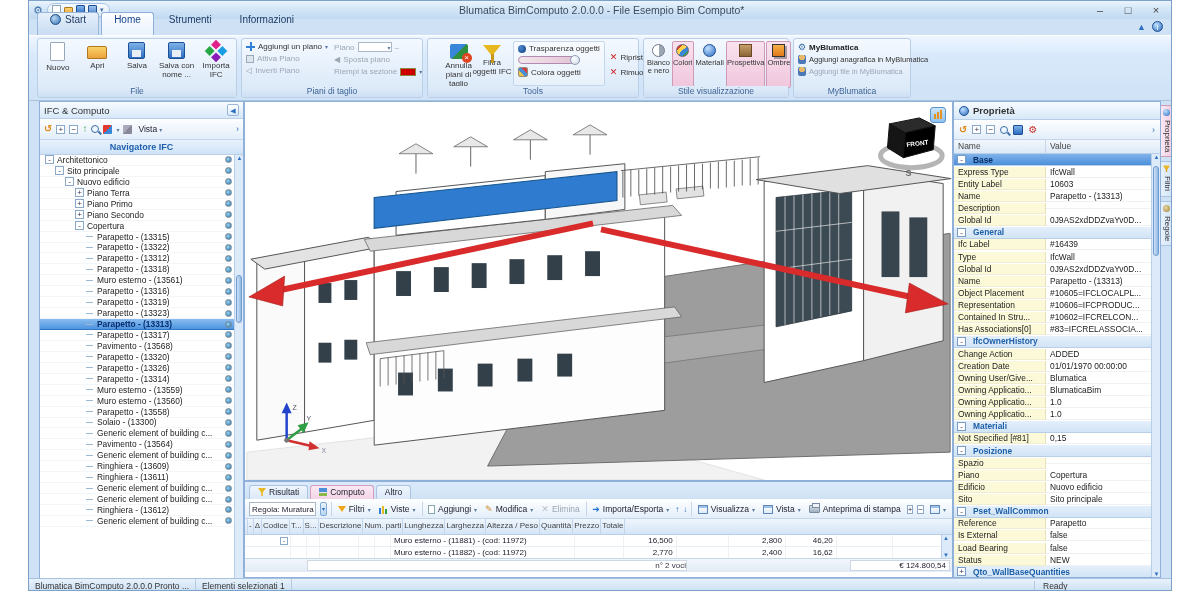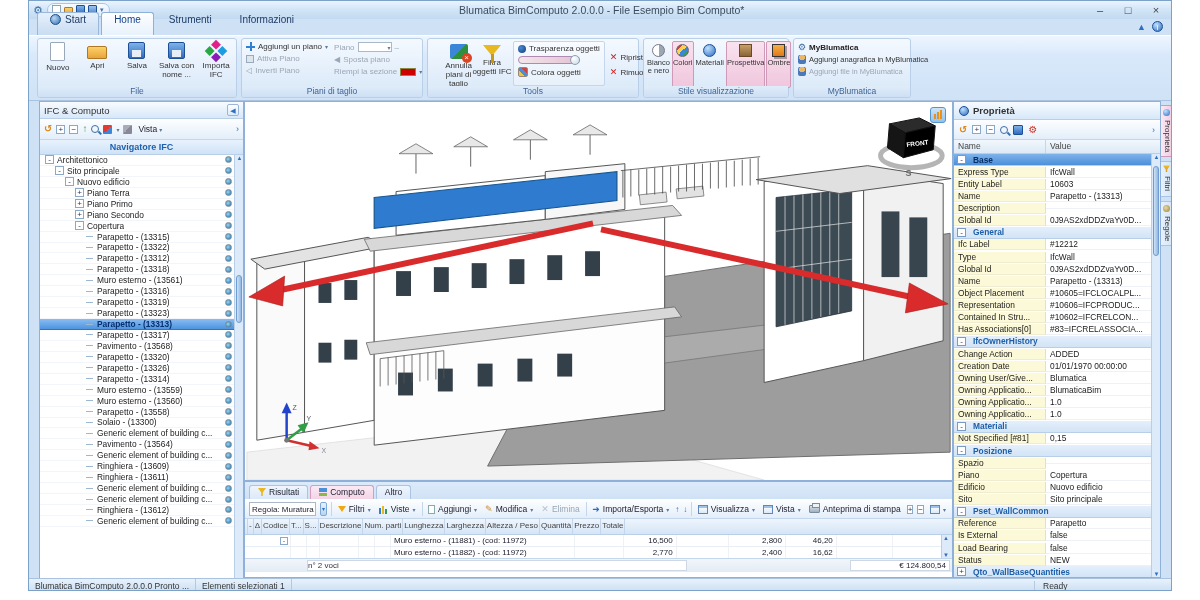--- a/index.html
+++ b/index.html
@@ -243,21 +243,21 @@
   .bt-row > span { font-size:8px; color:#223; border-right:1px solid #eef2f6; padding:1px 3px; overflow:hidden; white-space:nowrap; }
   .bt-row .num { text-align:right; }
   .c1{width:14px;} .c2{width:16px;} .c3{width:14px;} .c4{width:40px;} .c5{width:16px;} .c6{width:16px;}
   .c7{width:189px; text-align:left !important;} .c8{width:50px;} .c9{width:54px;} .c10{width:54px;}
   .c11{width:58px;} .c12{width:52px;} .c13{width:58px;} .c14{width:60px;}
   .rowglyph { display:inline-block; width:8px; height:8px; border:1px solid #8aa8c8; background:#fff; font-size:7px; line-height:6px; text-align:center; color:#335; }
   .bt-sb { position:absolute; right:0; top:0; width:11px; height:23px; background:#ddeafa; border-left:1px solid #b9cfe8; }
   .bt-sb::before { content:"▲"; position:absolute; top:0; left:1px; font-size:6px; color:#2f6fc0; }
   .bt-sb::after { content:"▼"; position:absolute; bottom:0; left:1px; font-size:6px; color:#2f6fc0; }
   .bt-footer { height:14px; display:flex; align-items:center; background:linear-gradient(#f2f6fb,#e2ebf5); border-top:1px solid #c3d6ec; padding:0 2px; gap:2px; }
-  .ft-count { width:380px; margin-left:60px; text-align:left; font-size:8px; color:#334; background:#fff; border:1px solid #cdd8e4; height:11px; line-height:10px; }
+  .ft-count { width:380px; margin-left:60px; text-align:right; font-size:8px; color:#334; background:#fff; border:1px solid #cdd8e4; height:11px; line-height:10px; }
   .ft-total { margin-left:auto; width:100px; text-align:right; font-size:8px; color:#223; background:#fff; border:1px solid #cdd8e4; height:11px; line-height:10px; padding-right:3px; }
 
   
   .statusbar { position:absolute; left:0; top:577px; width:100%; height:14px;
     background:linear-gradient(#e8f2fc,#cadef2); border-top:1px solid #a8c2e0; display:flex; align-items:center; font-size:8.5px; color:#333; }
   .sb-seg { padding:0 6px; border-right:1px solid #b4c8de; height:100%; display:flex; align-items:center; white-space:nowrap; }
   .sb-ready { position:absolute; left:1005px; width:120px; border-left:1px solid #b4c8de; padding-left:8px; }
 </style>
 </head>
 <body>
@@ -824,21 +824,21 @@
             <span class="pvalue">0J9AS2xdDDZvaYv0D...</span>
           </div>
           <div class="prow k-section">
             <span class="pglyph">-</span>
             <span class="pname">General</span>
 
           </div>
           <div class="prow k-row">
 
             <span class="pname">Ifc Label</span>
-            <span class="pvalue">#12212</span>
+            <span class="pvalue">#16439</span>
           </div>
           <div class="prow k-row">
 
             <span class="pname">Type</span>
             <span class="pvalue">IfcWall</span>
           </div>
           <div class="prow k-row">
 
             <span class="pname">Global Id</span>
             <span class="pvalue">0J9AS2xdDDZvaYv0D...</span>

